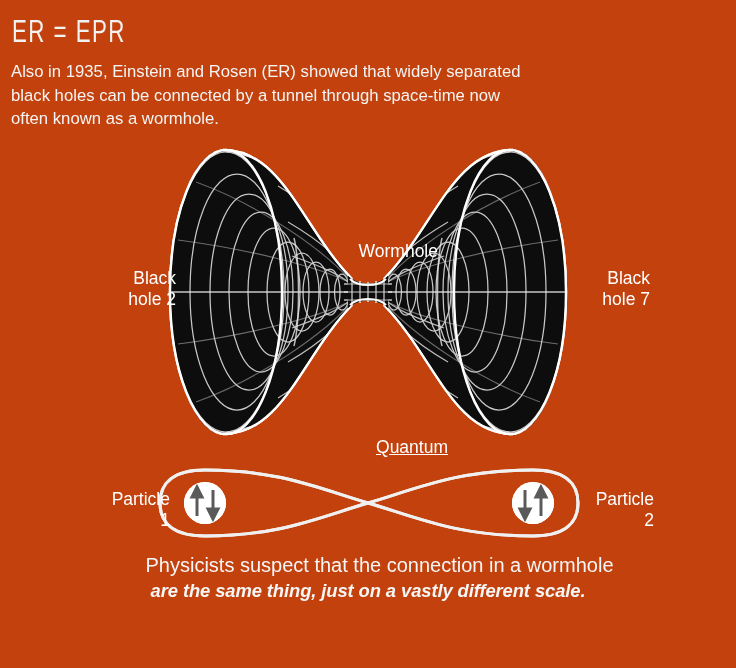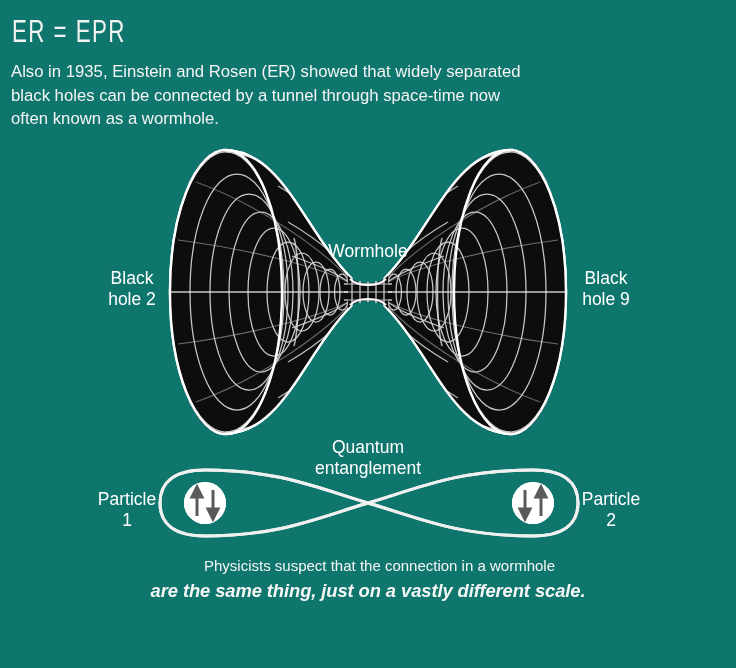--- a/index.html
+++ b/index.html
@@ -5,21 +5,21 @@
 <style>
   html, body {
     margin: 0;
     padding: 0;
     background: #000000;
   }
   #page {
     position: relative;
     width: 736px;
     height: 668px;
-    background: #0f766e;
+    background: #c2410c;
     overflow: hidden;
     font-family: "Liberation Sans", sans-serif;
     color: #ffffff;
     -webkit-font-smoothing: antialiased;
   }
 
   
   #title {
     position: absolute;
     left: 12px;
@@ -54,42 +54,42 @@
     top: 0;
     width: 736px;
     height: 668px;
   }
 
   
   .lbl {
     position: absolute;
     font-size: 17.5px;
     line-height: 21px;
-    text-align: center;
+    text-align: right;
     color: #ffffff;
     white-space: nowrap;
   }
   #label-bh1 { left: 88px;  top: 268px; width: 88px; }
   #label-bh2 { left: 562px; top: 268px; width: 88px; }
   #label-wormhole { left: 298px; top: 241px; width: 140px; }
-  #label-entanglement { left: 288px; top: 437px; width: 160px; }
+  #label-entanglement { left: 288px; top: 437px; width: 160px; text-decoration: underline; }
   #label-p1 { left: 84px;  top: 489px; width: 86px; }
   #label-p2 { left: 568px; top: 489px; width: 86px; }
 
   
   #caption {
     position: absolute;
     left: 0;
     top: 554px;
     width: 736px;
     text-align: center;
     color: #f6f6f6;
   }
   #caption .cl {
-    font-size: 15px;
+    font-size: 20px;
     line-height: 23.6px;
     white-space: nowrap;
     padding-left: 23px;
   }
   #caption .emph {
     font-size: 18.4px;
     line-height: 26px;
     font-weight: 700;
     font-style: italic;
     letter-spacing: -0.1px;
@@ -299,28 +299,27 @@
     </g>
   </svg>
 
   <div class="lbl" id="label-bh1">
     <div>Black</div>
     <div>hole 2</div>
   </div>
 
   <div class="lbl" id="label-bh2">
     <div>Black</div>
-    <div>hole 9</div>
+    <div>hole 7</div>
   </div>
 
   <div class="lbl" id="label-wormhole">Wormhole</div>
 
   <div class="lbl" id="label-entanglement">
     <div>Quantum</div>
-    <div>entanglement</div>
   </div>
 
   <div class="lbl" id="label-p1">
     <div>Particle</div>
     <div>1</div>
   </div>
 
   <div class="lbl" id="label-p2">
     <div>Particle</div>
     <div>2</div>

